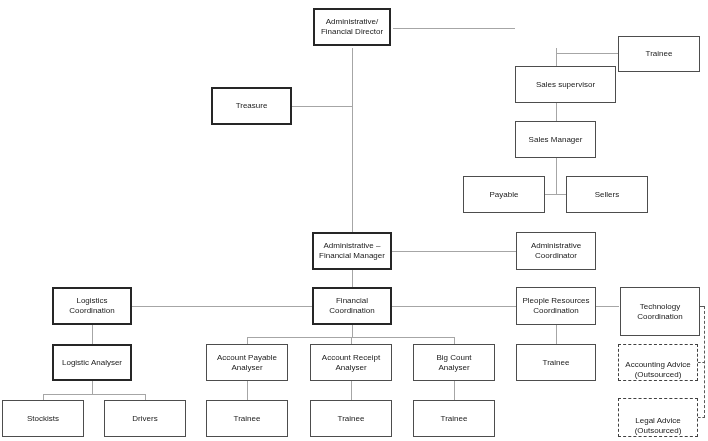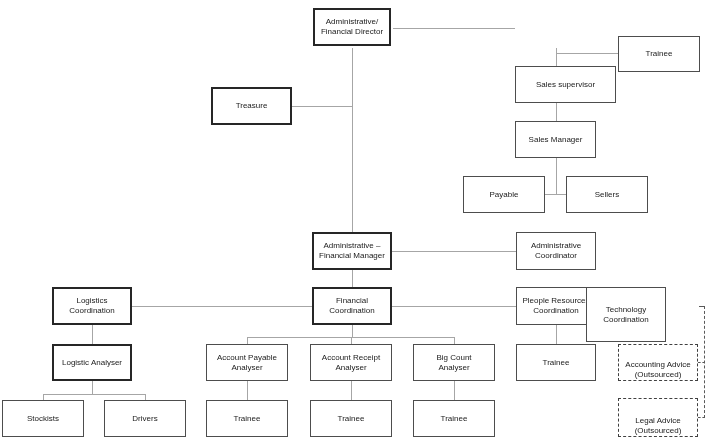--- a/index.html
+++ b/index.html
@@ -97,21 +97,21 @@
 Coordination</span>
   </div>
   <div class="node bold" style="left:312px;top:287px;width:80px;height:38px">
     <span>Financial
 Coordination</span>
   </div>
   <div class="node" style="left:516px;top:287px;width:80px;height:38px">
     <span>Pleople Resources
 Coordination</span>
   </div>
-  <div class="node" style="left:586px;top:287px;width:80px;height:55px">
+  <div class="node" style="left:620px;top:287px;width:80px;height:49px">
     <span>Technology
 Coordination</span>
   </div>
   <div class="node bold" style="left:52px;top:344px;width:80px;height:37px">
     <span>Logistic Analyser</span>
   </div>
   <div class="node" style="left:206px;top:344px;width:82px;height:37px">
     <span>Account Payable
 Analyser</span>
   </div>

